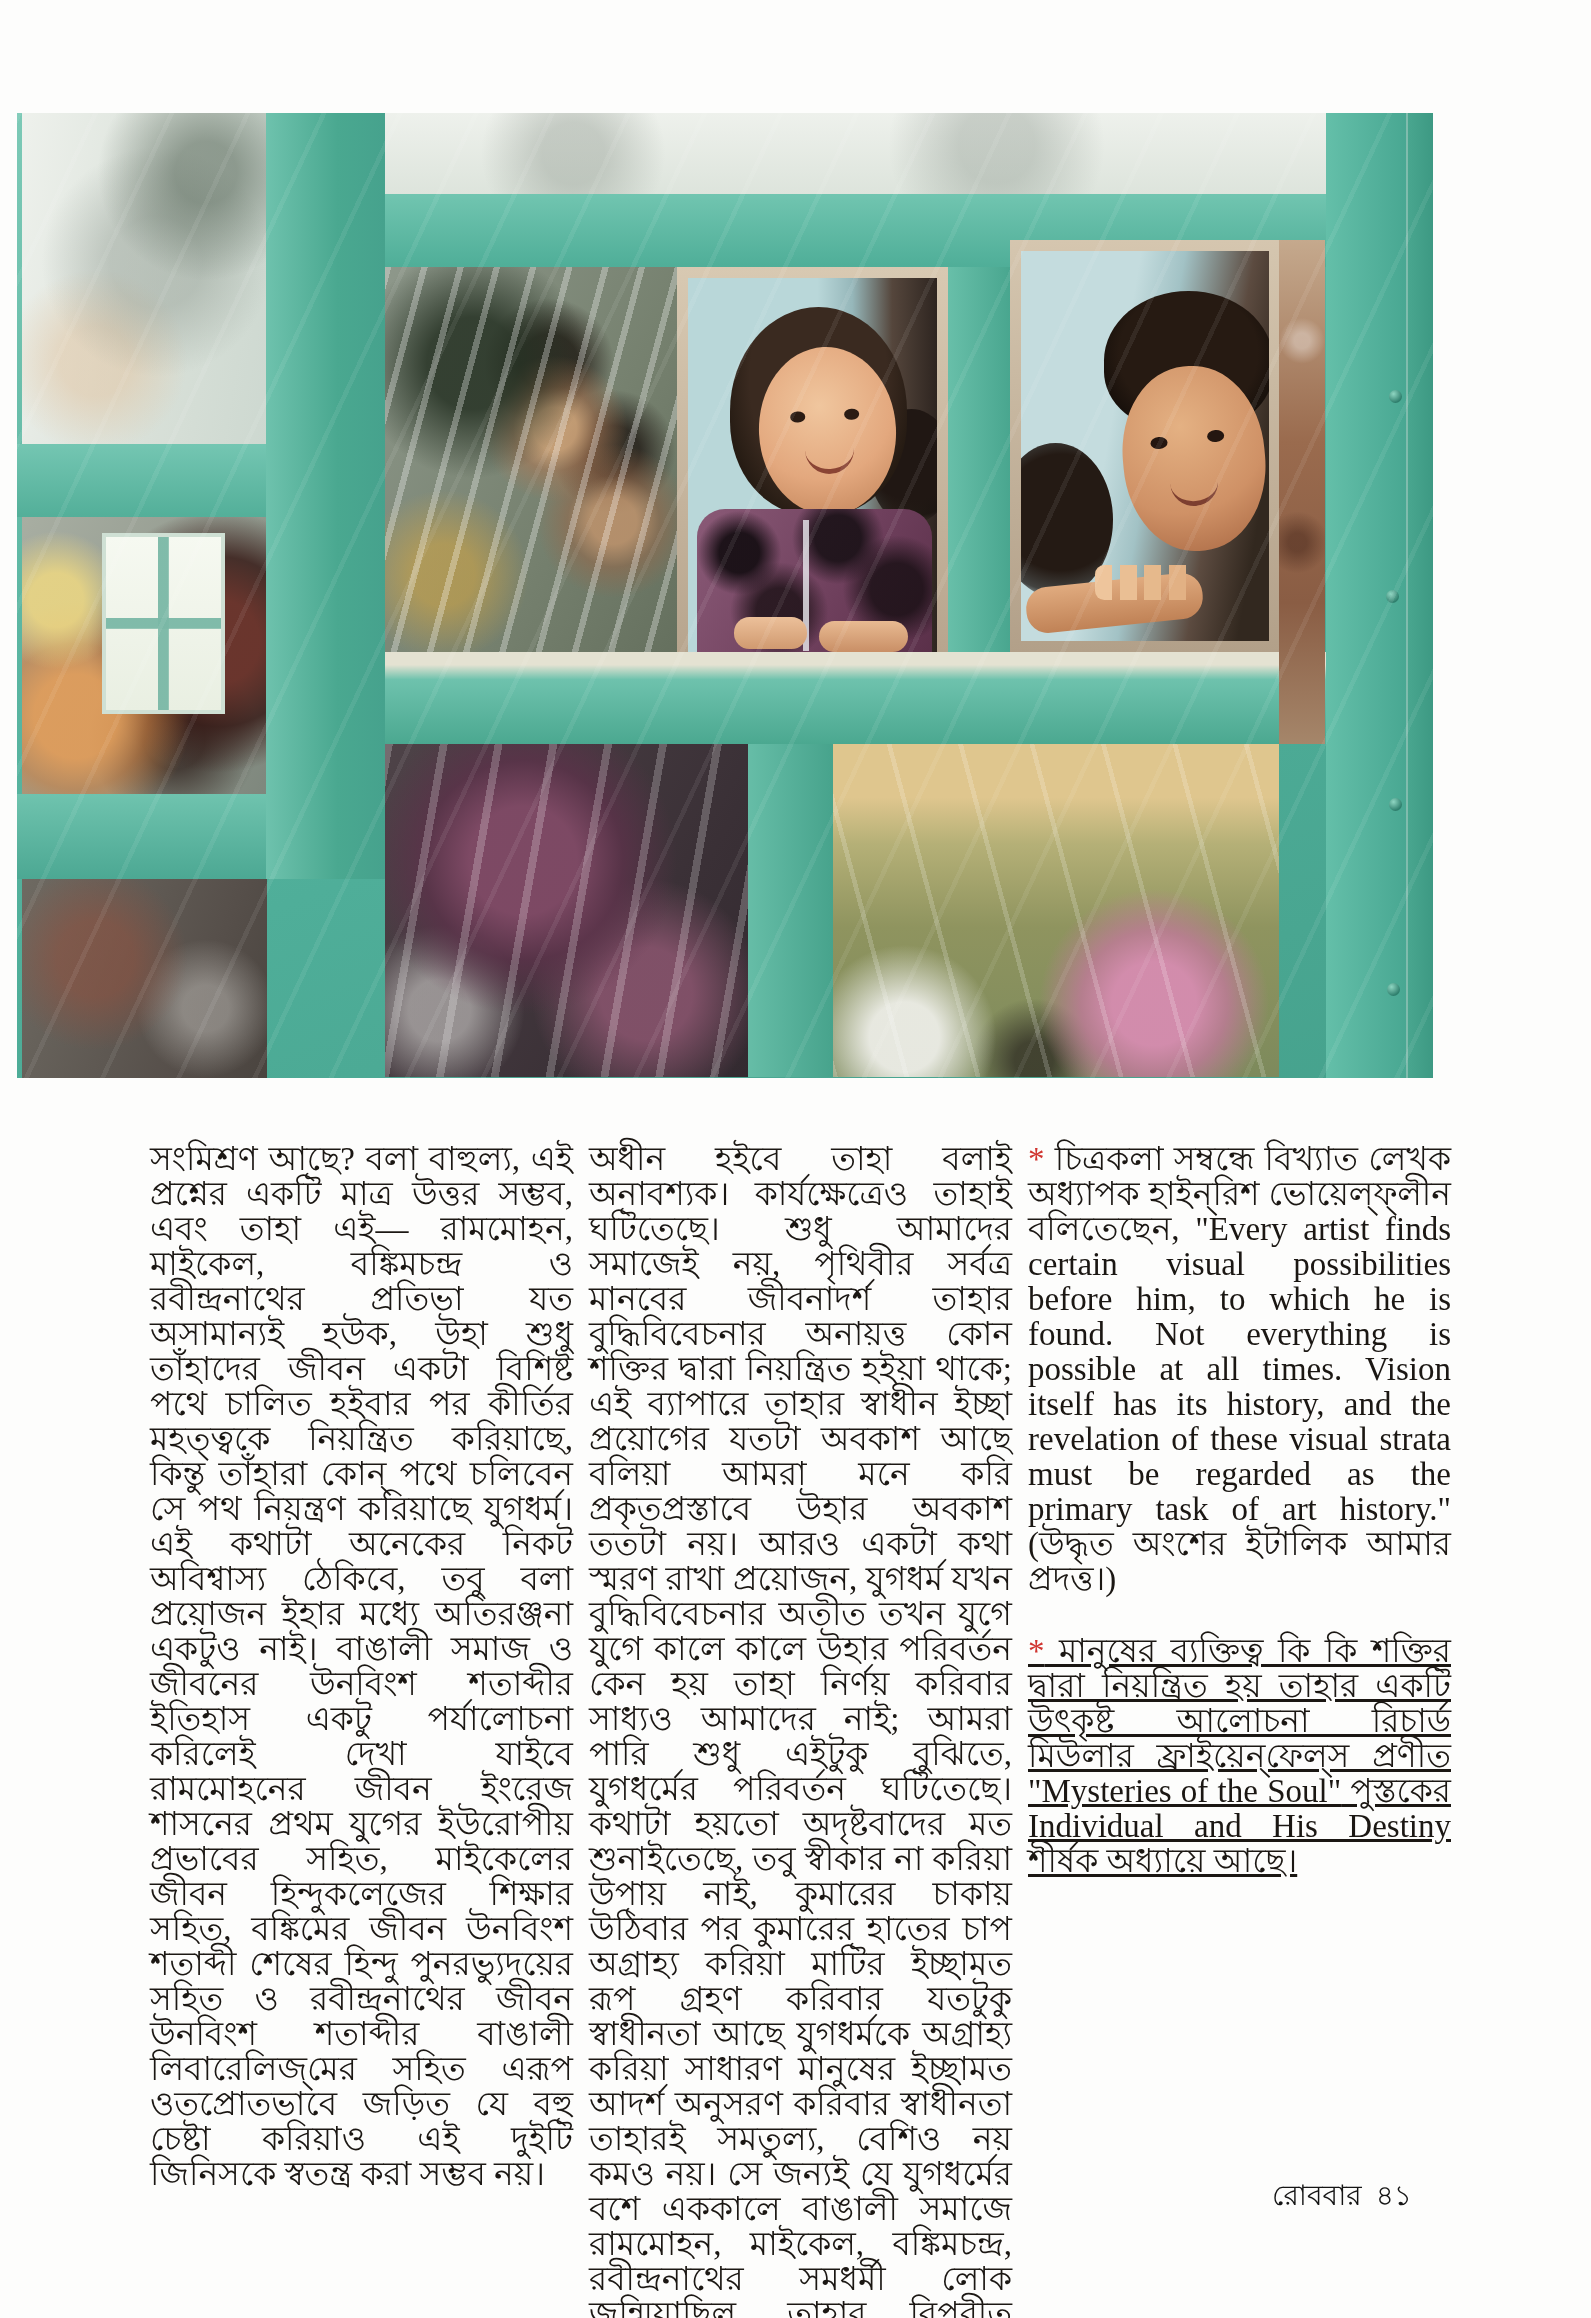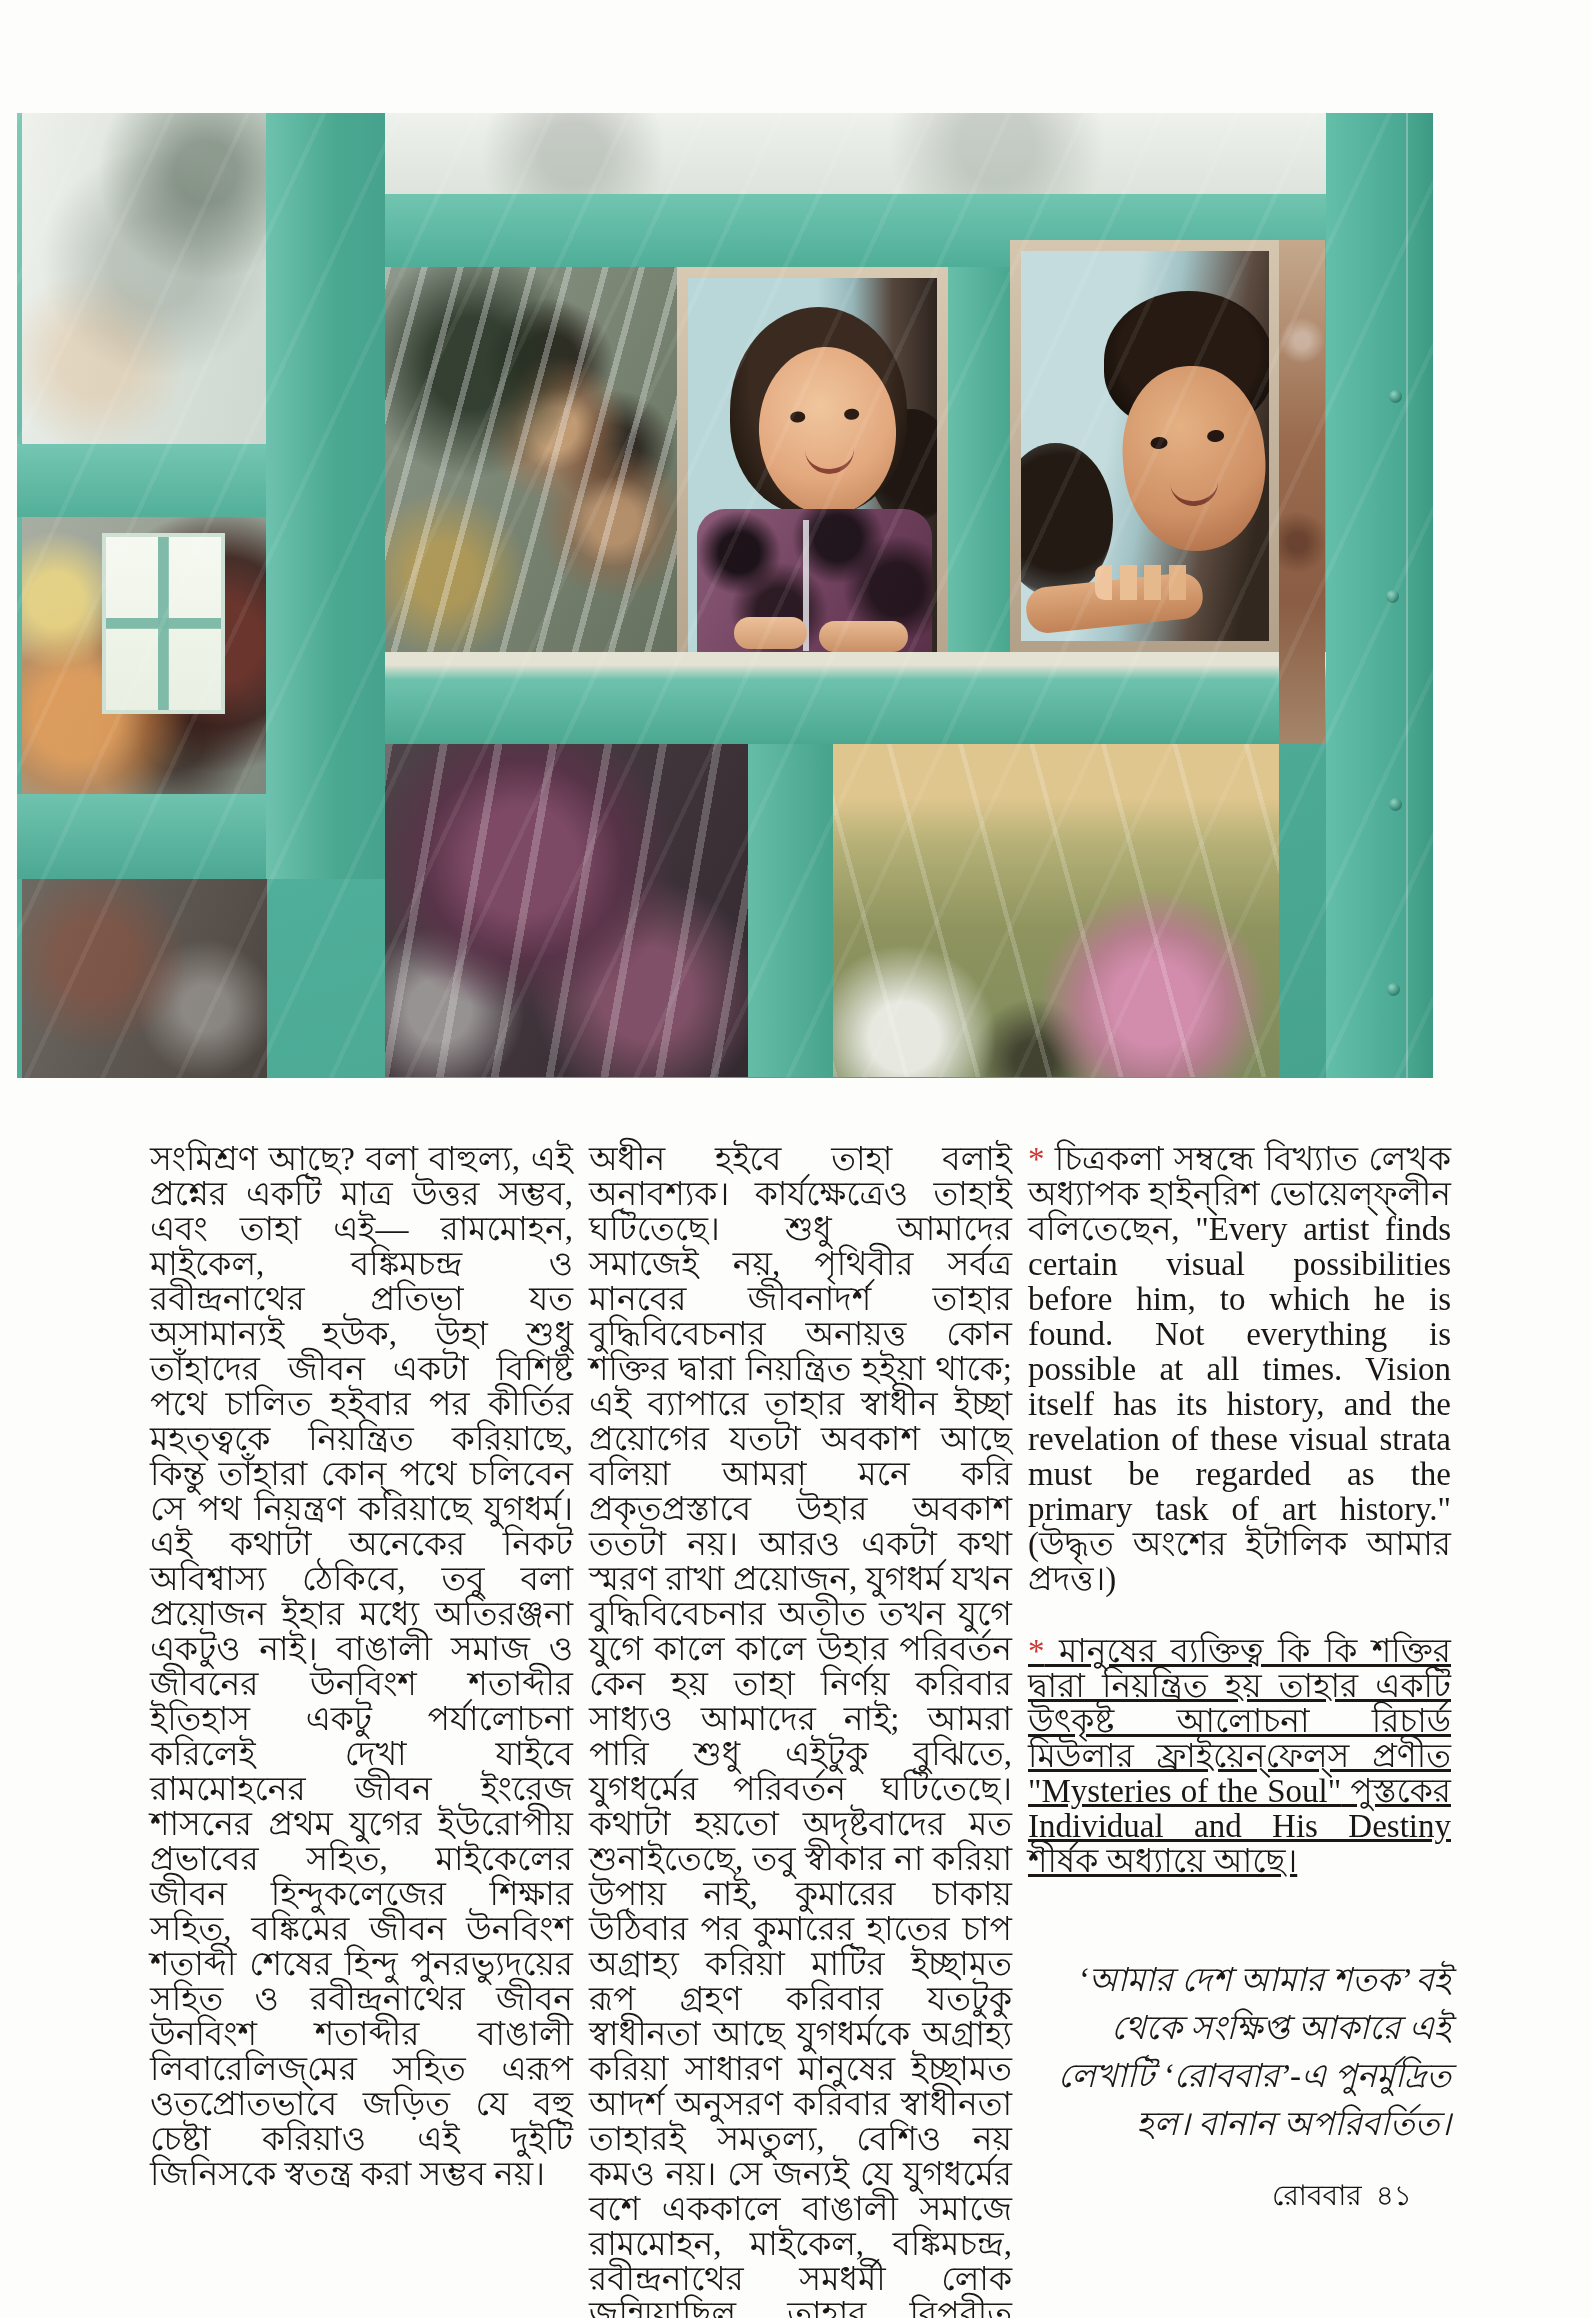--- a/index.html
+++ b/index.html
@@ -239,21 +239,20 @@
 
     <div class="col">
       <p><span>অধীন হইবে তাহা বলাই অনাবশ্যক। কার্যক্ষেত্রেও তাহাই ঘটিতেছে। শুধু আমাদের সমাজেই নয়, পৃথিবীর সর্বত্র মানবের জীবনাদর্শ তাহার বুদ্ধিবিবেচনার অনায়ত্ত কোন শক্তির দ্বারা নিয়ন্ত্রিত হইয়া থাকে; এই ব্যাপারে তাহার স্বাধীন ইচ্ছা প্রয়োগের যতটা অবকাশ আছে বলিয়া আমরা মনে করি প্রকৃতপ্রস্তাবে উহার অবকাশ ততটা নয়। আরও একটা কথা স্মরণ রাখা প্রয়োজন, যুগধর্ম যখন বুদ্ধিবিবেচনার অতীত তখন যুগে যুগে কালে কালে উহার পরিবর্তন কেন হয় তাহা নির্ণয় করিবার সাধ্যও আমাদের নাই; আমরা পারি শুধু এইটুকু বুঝিতে, যুগধর্মের পরিবর্তন ঘটিতেছে। কথাটা হয়তো অদৃষ্টবাদের মত শুনাইতেছে, তবু স্বীকার না করিয়া উপায় নাই, কুমারের চাকায় উঠিবার পর কুমারের হাতের চাপ অগ্রাহ্য করিয়া মাটির ইচ্ছামত রূপ গ্রহণ করিবার যতটুকু স্বাধীনতা আছে যুগধর্মকে অগ্রাহ্য করিয়া সাধারণ মানুষের ইচ্ছামত আদর্শ অনুসরণ করিবার স্বাধীনতা তাহারই সমতুল্য, বেশিও নয় কমও নয়। সে জন্যই যে যুগধর্মের বশে এককালে বাঙালী সমাজে রামমোহন, মাইকেল, বঙ্কিমচন্দ্র, রবীন্দ্রনাথের সমধর্মী লোক জন্মিয়াছিল, তাহার বিপরীত একটা যুগধর্মের বশে বর্তমানে একটা সংস্কৃতিবিরোধী ভদ্রসমাজ গড়িয়া উঠিতেছে। </span><span class="red">*</span></p>
     </div>
 
     <div class="col">
       <p><span class="red">*</span><span> চিত্রকলা সম্বন্ধে বিখ্যাত লেখক অধ্যাপক হাইন্‌রিশ ভোয়েল্‌ফ্‌লীন বলিতেছেন, </span><span class="en">"Every artist finds certain visual possibilities before him, to which he is found. Not everything is possible at all times. Vision itself has its history, and the revelation of these visual strata must be regarded as the primary task of art history."</span><span> (উদ্ধৃত অংশের ইটালিক আমার প্রদত্ত।)</span></p>
 
       <p class="fn2"><span class="red">*</span><span> মানুষের ব্যক্তিত্ব কি কি শক্তির দ্বারা নিয়ন্ত্রিত হয় তাহার একটি উৎকৃষ্ট আলোচনা রিচার্ড মিউলার ফ্রাইয়েন্‌ফেল্‌স প্রণীত </span><span class="en">"Mysteries of the Soul"</span><span> পুস্তকের </span><span class="en">Individual and His Destiny</span><span> শীর্ষক অধ্যায়ে আছে।</span></p>
 
-      <p class="closing">‘আমার দেশ আমার শতক’ বই থেকে সংক্ষিপ্ত আকারে এই লেখাটি ‘রোববার’-এ পুনর্মুদ্রিত হল। বানান অপরিবর্তিত।</p>
     </div>
 
   </div>
 
   <div class="footer">
     <span>রোববার</span><span class="pageno">৪১</span>
   </div>
 
 </div>
 

